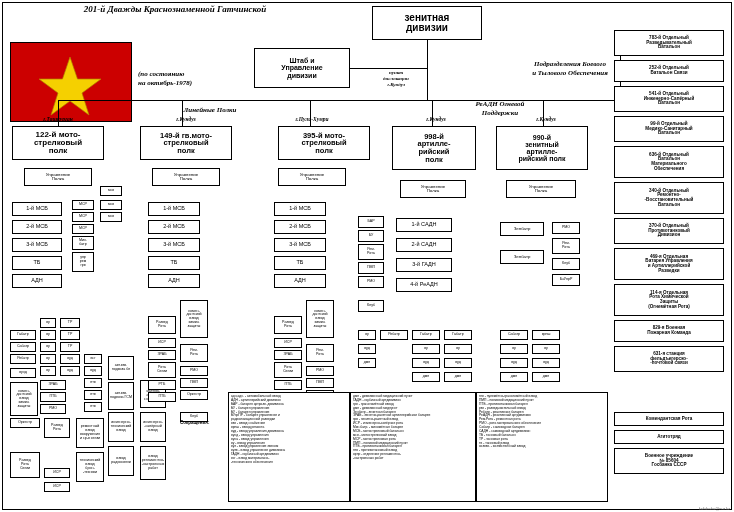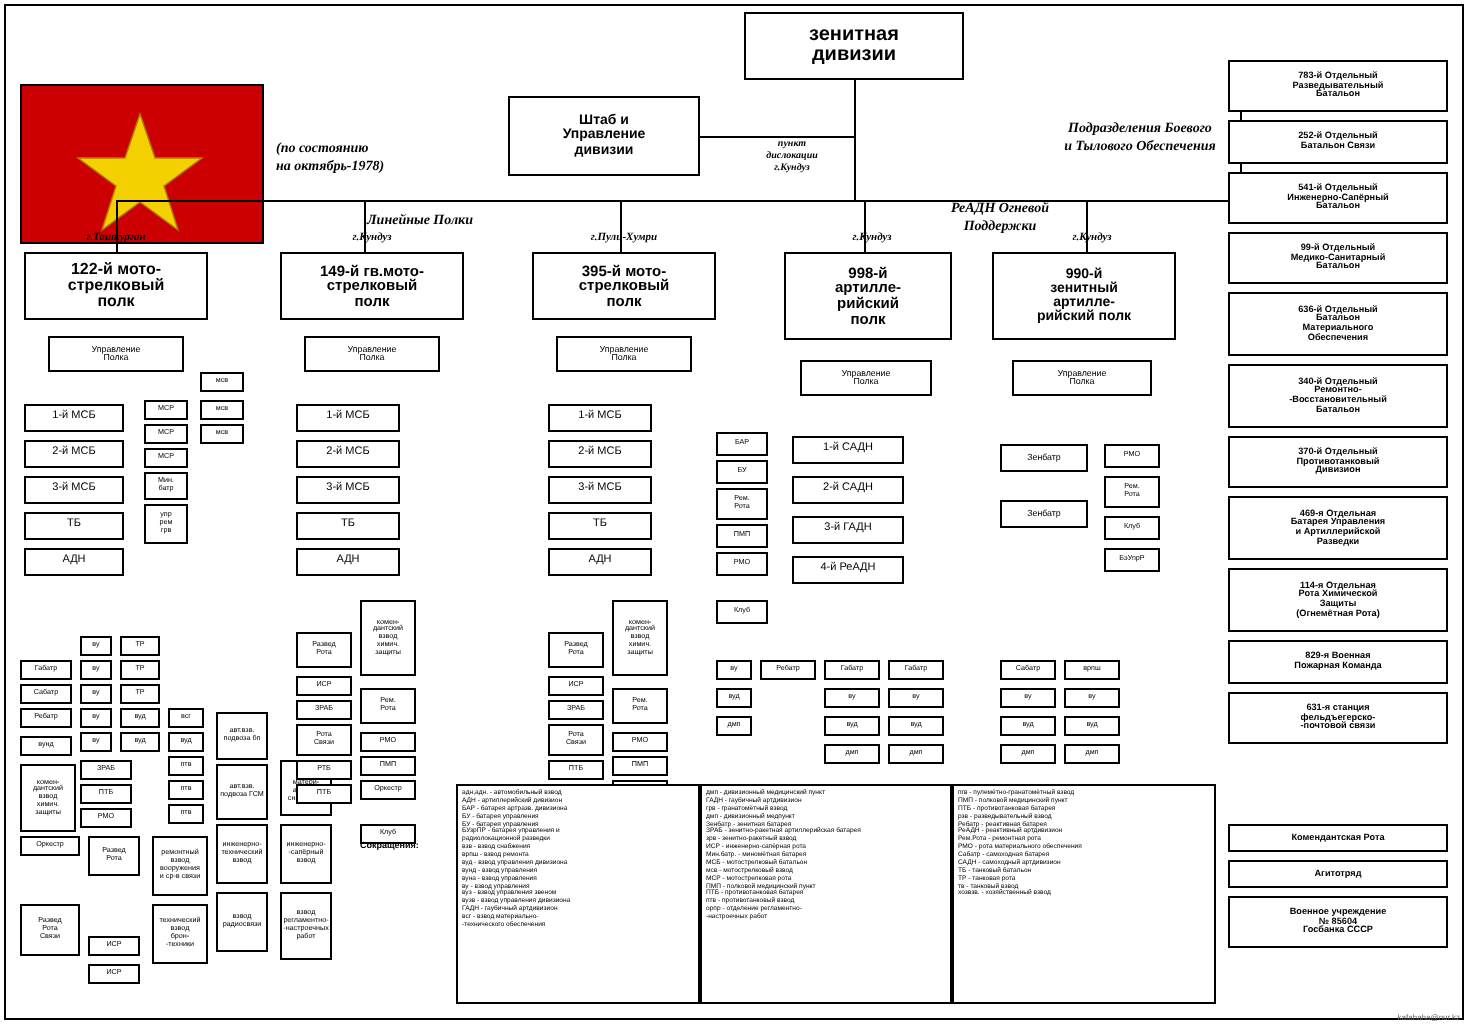--- a/index.html
+++ b/index.html
@@ -46,20 +46,21 @@
   }
   .rightcol .box{font-size:4.6px;font-weight:bold;}
   .credit{position:absolute;right:4px;bottom:1px;font-size:4px;color:#666;}
 </style>
 </head>
 <body>
 
 <div class="frame"></div>
 
 <div class="abs title" style="left:10px;top:4px;width:330px;font-size:9px;">
+  <div>201-й Дважды Краснознаменной Гатчинской</div>
 </div>
 
 <div class="flag">
   <svg width="118" height="76" viewBox="0 0 118 76">
     <polygon points="59,14 66.5,36 90,36 71,50 78,72 59,58 40,72 47,50 28,36 51.5,36" fill="#f5d000" stroke="#b08000" stroke-width="0.7"></polygon>
   </svg>
 </div>
 
 <div class="abs ital" style="left:138px;top:70px;width:104px;font-size:7px;text-align:left;line-height:1.3;">
   <div>(по состоянию</div>
@@ -216,21 +217,21 @@
 химич.
 защиты</div>
 <div class="box abs xxs" style="left:180px;top:344px;width:28px;height:18px;white-space:pre-line;">Рем.
 Рота</div>
 <div class="box abs xxs" style="left:180px;top:366px;width:28px;height:10px;">РМО</div>
 <div class="box abs xxs" style="left:180px;top:378px;width:28px;height:10px;">ПМП</div>
 <div class="box abs xxs" style="left:180px;top:390px;width:28px;height:10px;">Оркестр</div>
 <div class="box abs xxs" style="left:180px;top:412px;width:28px;height:10px;">Клуб</div>
 
 <div class="abs ital" style="left:268px;top:116px;width:88px;font-size:5.5px;text-align:center;">г.Пули-Хумри</div>
-<div class="box abs med" style="left:266px;top:126px;width:92px;height:34px;white-space:pre-line;font-size:7.5px;">395-й мото-
+<div class="box abs med" style="left:278px;top:126px;width:92px;height:34px;white-space:pre-line;font-size:7.5px;">395-й мото-
 стрелковый
 полк</div>
 <div class="box abs xs" style="left:278px;top:168px;width:68px;height:18px;white-space:pre-line;">Управление
 Полка</div>
 
 <div class="box abs sm" style="left:274px;top:202px;width:52px;height:14px;">1-й МСБ</div>
 <div class="box abs sm" style="left:274px;top:220px;width:52px;height:14px;">2-й МСБ</div>
 <div class="box abs sm" style="left:274px;top:238px;width:52px;height:14px;">3-й МСБ</div>
 <div class="box abs sm" style="left:274px;top:256px;width:52px;height:14px;">ТБ</div>
 <div class="box abs sm" style="left:274px;top:274px;width:52px;height:14px;">АДН</div>

